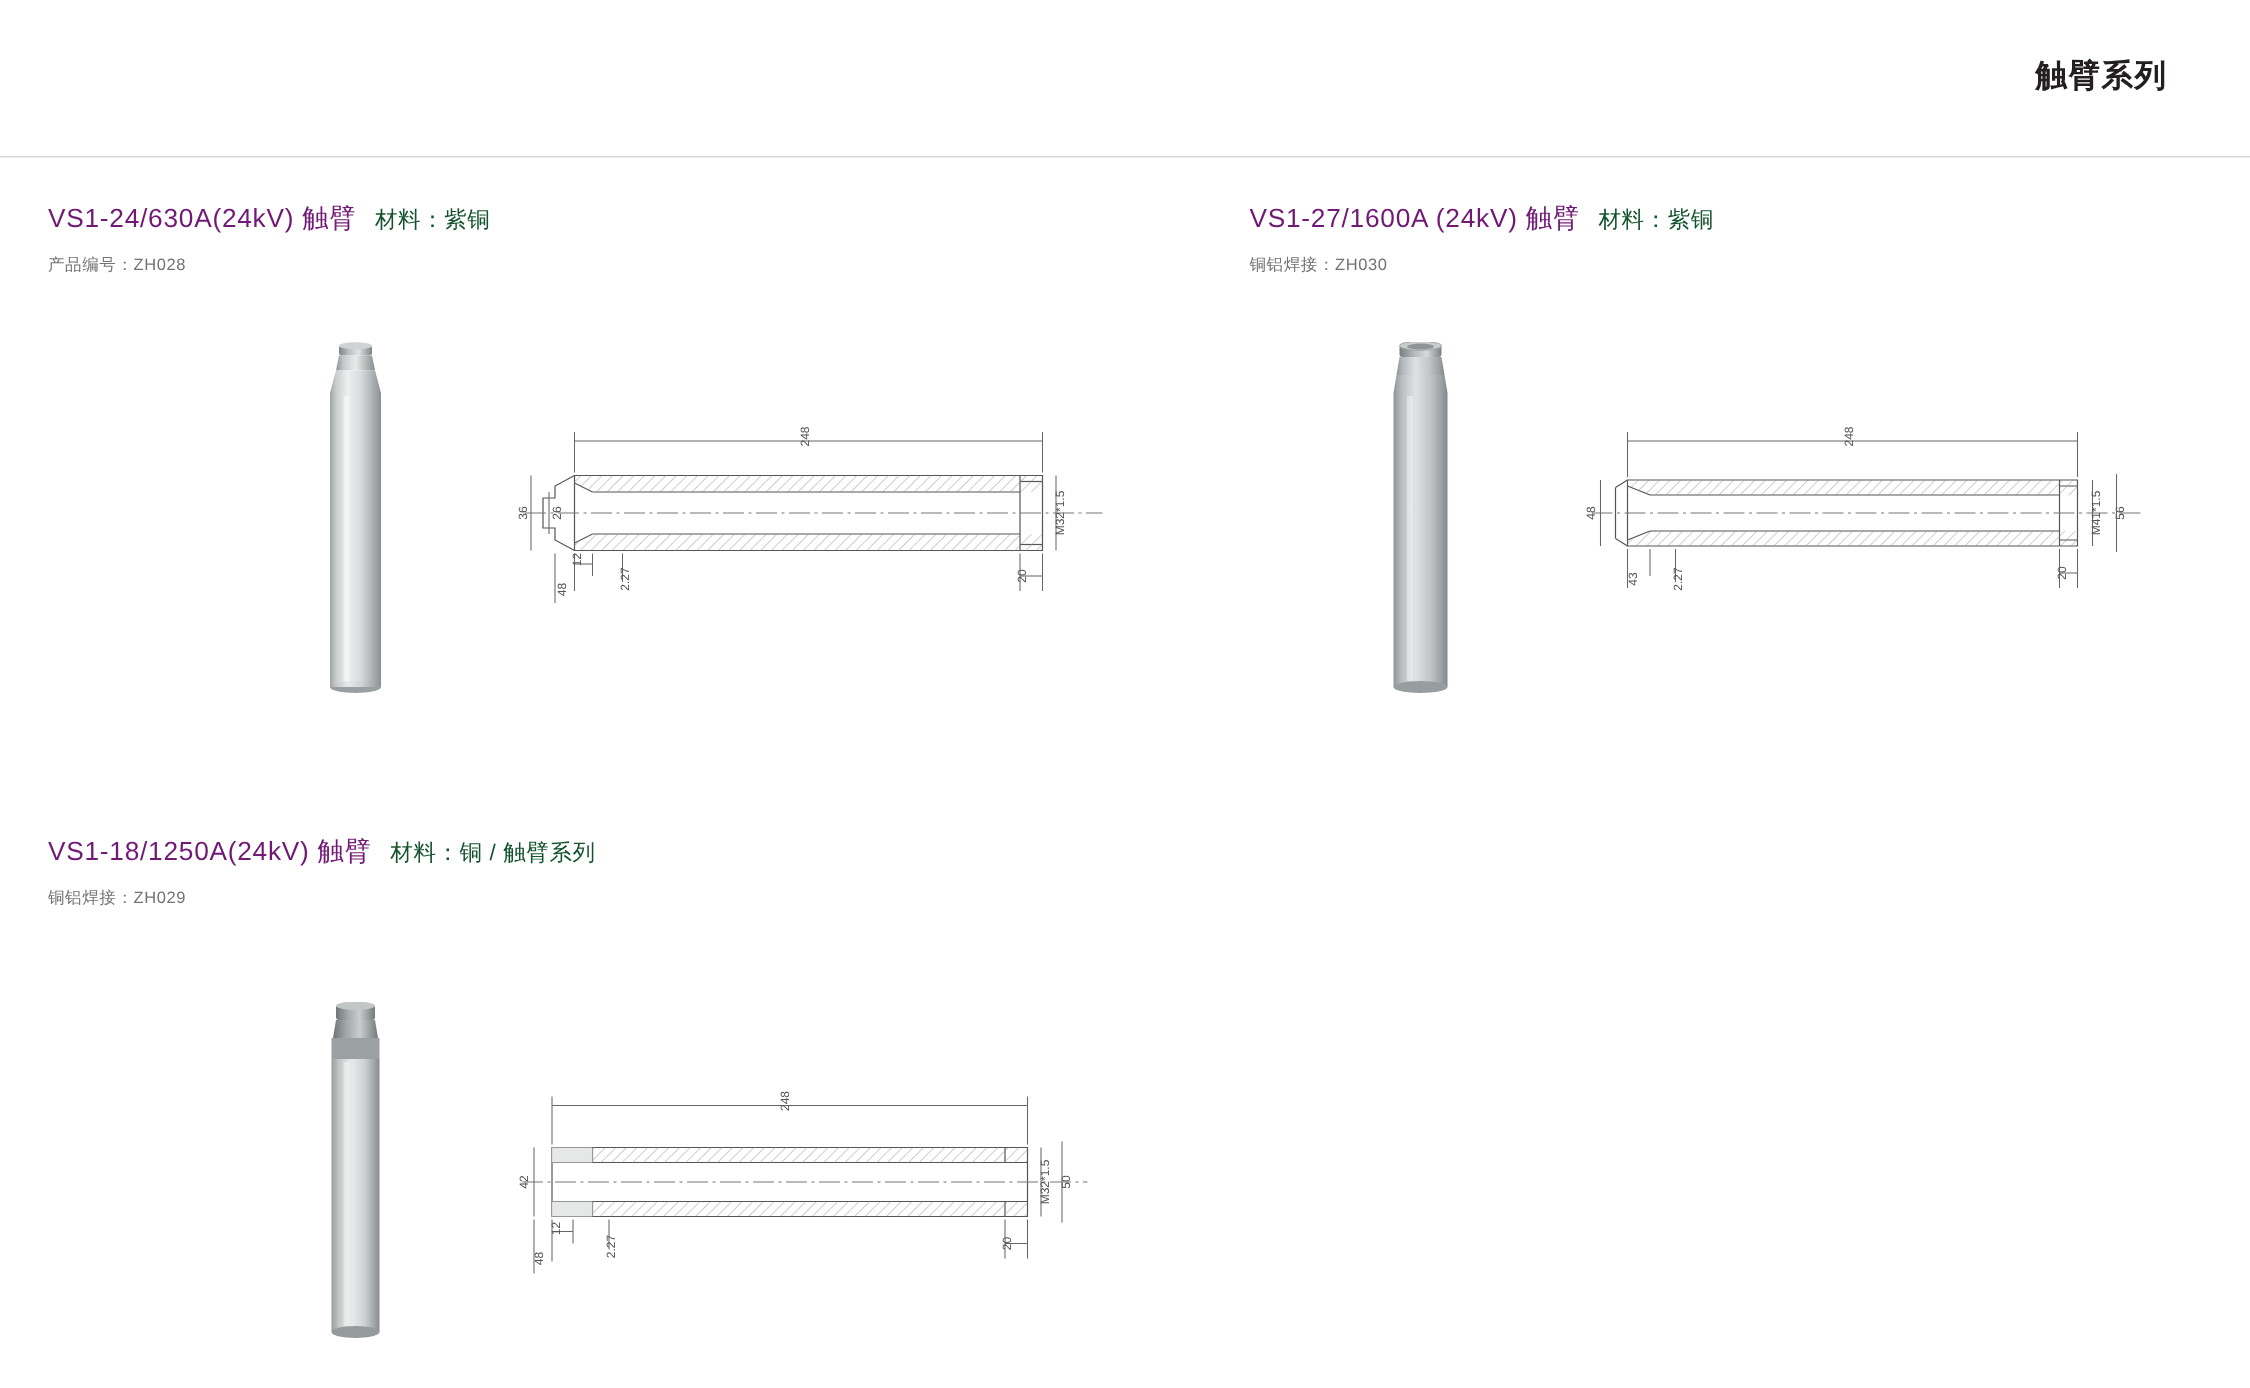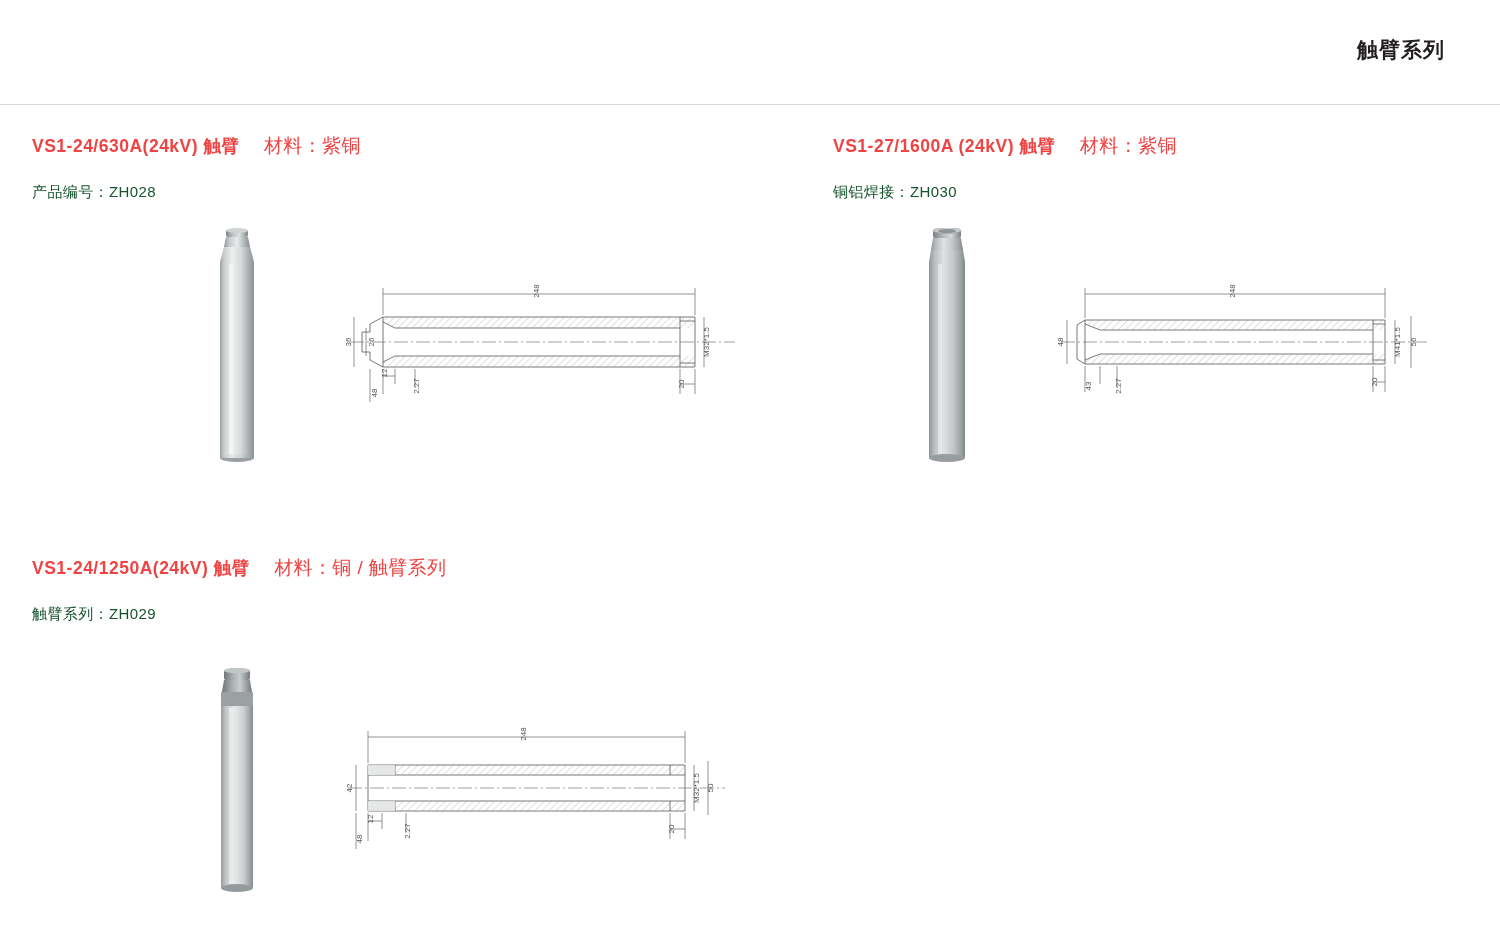--- a/index.html
+++ b/index.html
@@ -47,34 +47,33 @@
   
   .block {
     position: absolute;
   }
   .block-head {
     position: relative;
     white-space: nowrap;
   }
   .block-title {
     font-size: 17.5px;
-    color: #ef4444;
+    color: #701a75;
     letter-spacing: 0.5px;
-    font-weight: bold;
   }
   .block-material {
-    font-size: 19px;
-    color: #ef4444;
-    margin-left: 20px;
-    letter-spacing: 0.4px;
-  }
-  .block-code {
-    margin-top: 24px;
     font-size: 15px;
     color: #14532d;
+    margin-left: 8px;
+    letter-spacing: 0.4px;
+  }
+  .block-code {
+    margin-top: 12px;
+    font-size: 11px;
+    color: #737373;
     letter-spacing: 0.4px;
   }
 
   
   .photo-wrap {
     position: absolute;
   }
 
   
   .drawing-wrap {
@@ -313,24 +312,24 @@
         <line x1="318" y1="94" x2="318" y2="120"></line>
         <line x1="330" y1="94" x2="330" y2="120"></line>
         <line x1="318" y1="110" x2="330" y2="110"></line>
       </g>
       <text class="dim-txt" x="322" y="110" font-size="8" text-anchor="middle" transform="rotate(-90 322 110)">20</text>
     </svg>
   </div>
 
   <div class="block" style="left:32px; top:555px;">
     <div class="block-head">
-      <span class="block-title">VS1-24/1250A(24kV) 触臂</span>
+      <span class="block-title">VS1-18/1250A(24kV) 触臂</span>
       <span class="block-material">材料：铜 / 触臂系列</span>
     </div>
-    <div class="block-code">触臂系列：ZH029</div>
+    <div class="block-code">铜铝焊接：ZH029</div>
   </div>
 
   <div class="photo-wrap" style="left:205px; top:668px; width:90px; height:230px;">
     <svg width="90" height="230" viewBox="0 0 90 230">
       <defs>
         <linearGradient id="g3body" x1="0" y1="0" x2="1" y2="0">
           <stop offset="0" stop-color="#979c9e"></stop>
           <stop offset="0.15" stop-color="#c2c6c7"></stop>
           <stop offset="0.42" stop-color="#e8eaea"></stop>
           <stop offset="0.7" stop-color="#ccd0d1"></stop>

